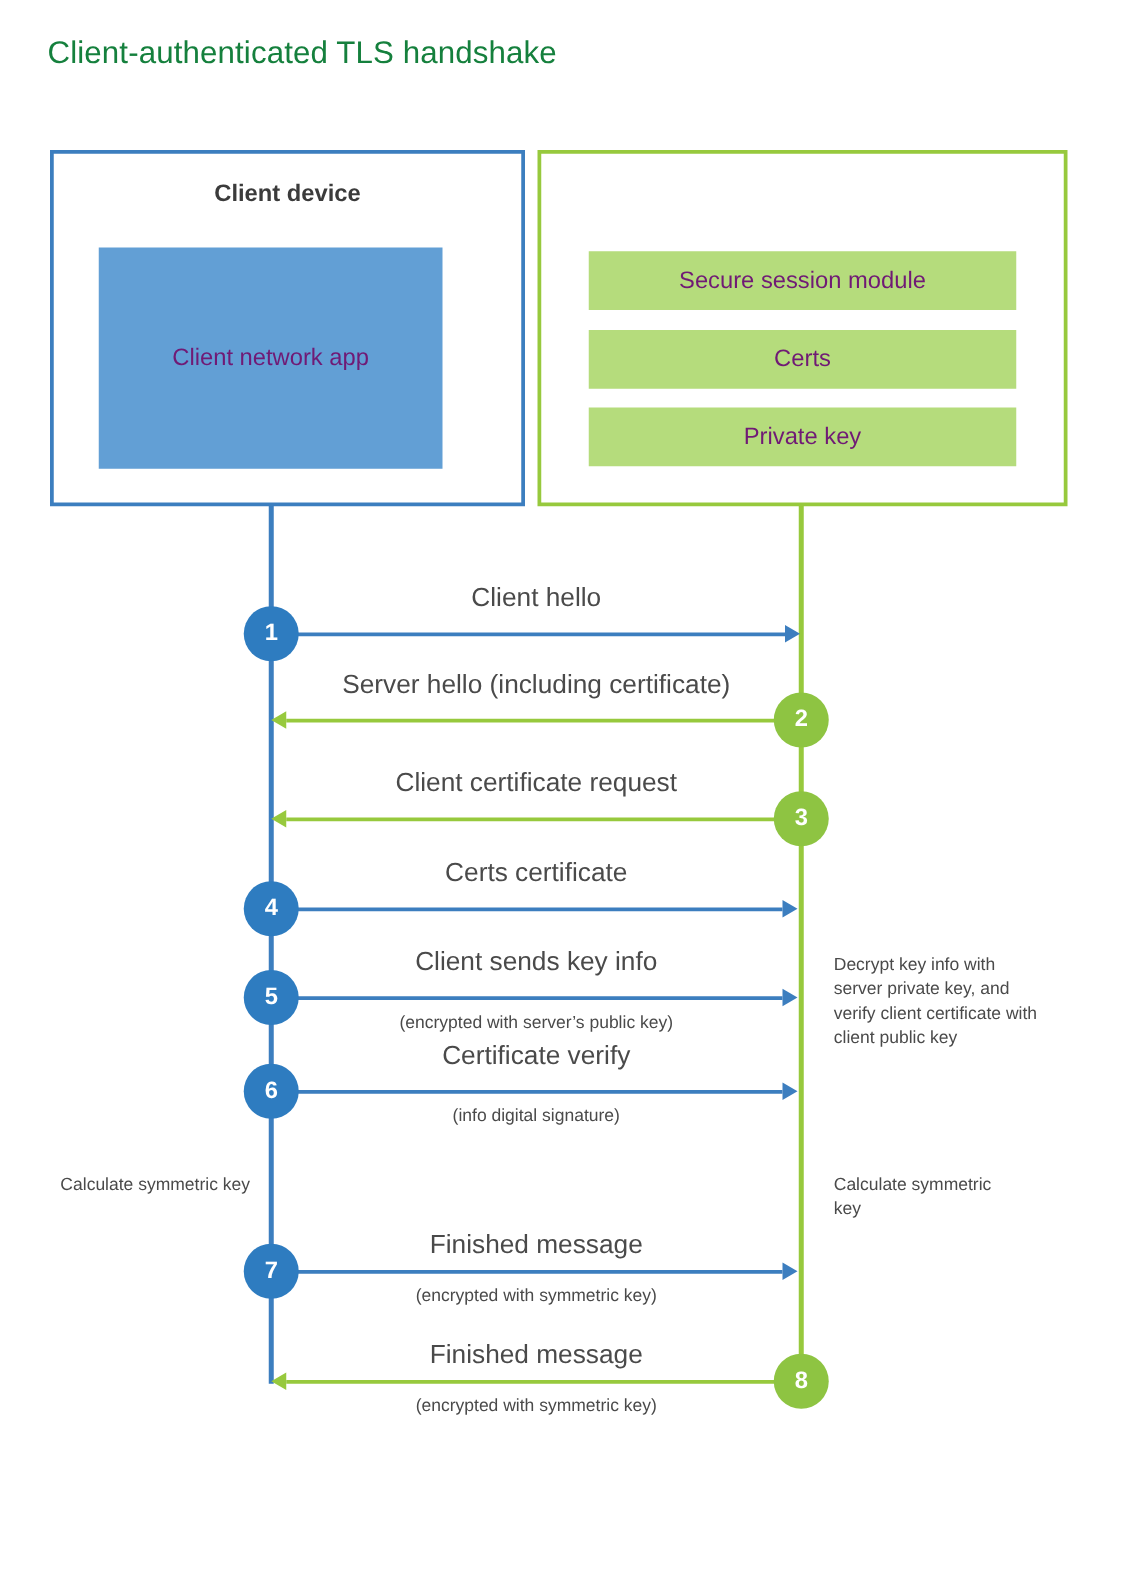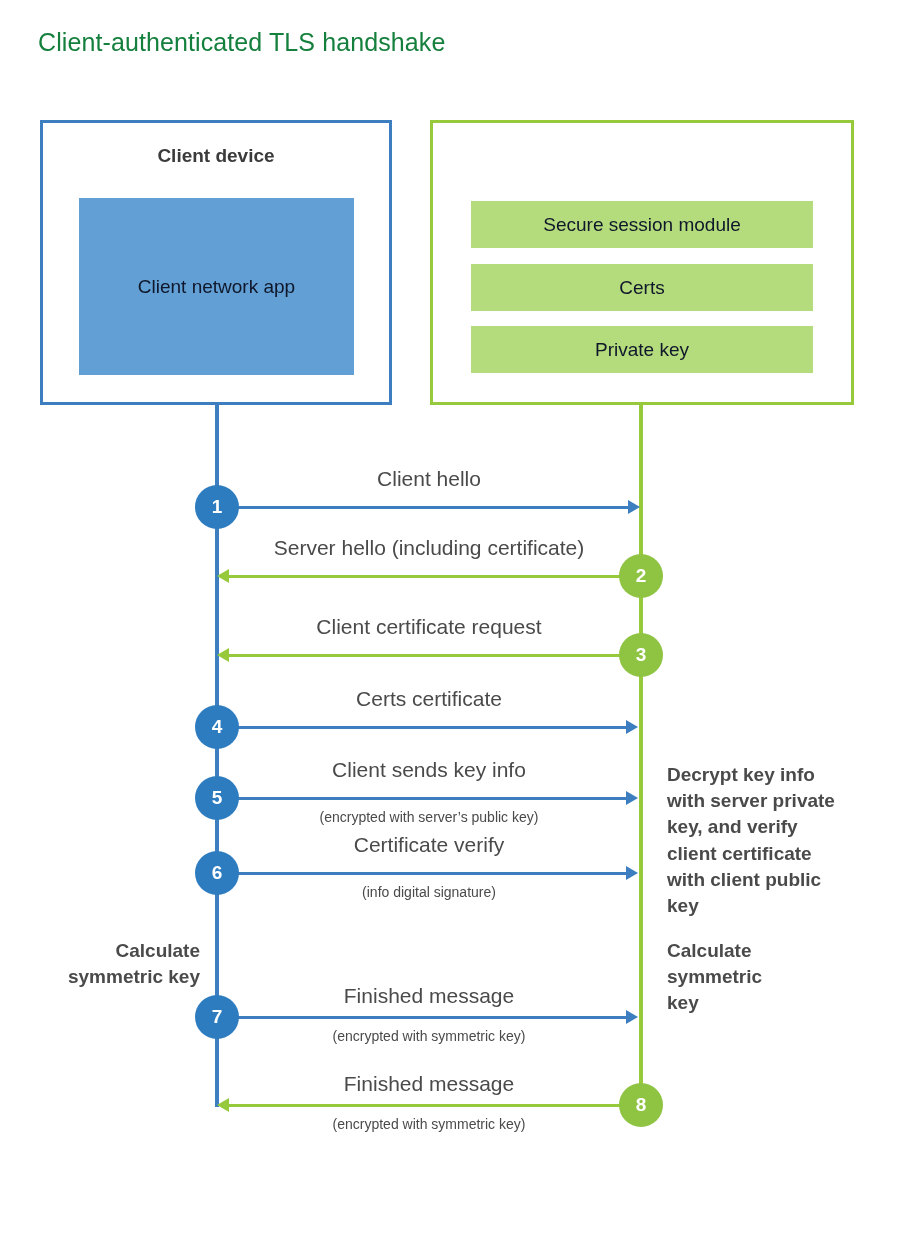--- a/index.html
+++ b/index.html
@@ -32,21 +32,21 @@
 
   
   .actor-box {
     position: absolute;
     background: #ffffff;
     box-sizing: border-box;
   }
   .actor-box.client {
     left: 40px;
     top: 120px;
-    width: 352px;
+    width: 380px;
     height: 285px;
     border: 3px solid #3c7ebf;
   }
   .actor-box.server {
     left: 430px;
     top: 120px;
     width: 424px;
     height: 285px;
     border: 3px solid #97c93d;
   }
@@ -62,21 +62,21 @@
   }
 
   
   .inner-block {
     position: absolute;
     box-sizing: border-box;
     display: flex;
     align-items: center;
     justify-content: center;
     text-align: center;
-    color: #0f172a;
+    color: #701a75;
     font-size: 19px;
     font-weight: 400;
     line-height: 1.25;
   }
   .inner-block.client-app {
     left: 36px;
     top: 75px;
     width: 275px;
     height: 177px;
     background: #629fd5;
@@ -159,24 +159,23 @@
     text-align: center;
     font-size: 14px;
     color: #4a4a4a;
     white-space: nowrap;
     transform: translateX(-50%);
   }
 
   
   .note {
     position: absolute;
-    font-size: 19px;
+    font-size: 14px;
     color: #4a4a4a;
     line-height: 1.38;
-    font-weight: bold;
   }
   .note.right { left: 667px; text-align: left; }
   .note.left  { right: 700px; text-align: right; width: 170px; }
 </style>
 </head>
 <body>
 
 <div id="canvas">
 
   <div class="title">Client-authenticated TLS handshake</div>

